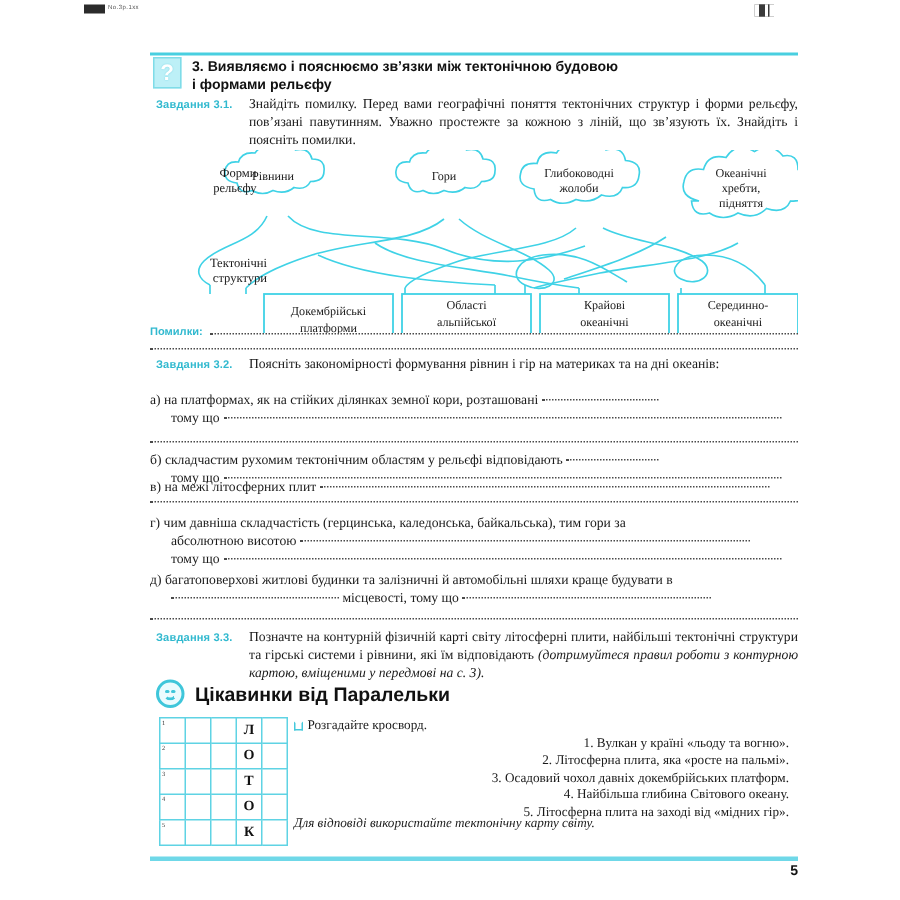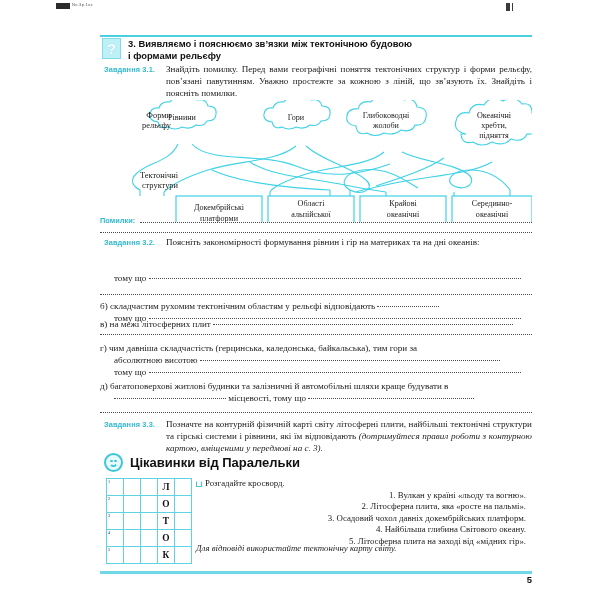--- a/index.html
+++ b/index.html
@@ -278,20 +278,25 @@
   <div class="pomylky-label">Помилки:</div>
   <div class="dotline" style="left:140px;top:222px;width:392px;"></div>
   <div class="dotline" style="left:100px;top:232px;width:432px;"></div>
 
   <div class="task-label" style="left:104px;top:238px;">Завдання 3.2.</div>
   <div class="body-text" style="left:166px;top:236px;width:366px;">
     <span>Поясніть закономірності формування рівнин і гір на материках та на</span>
     <span>дні океанів:</span>
   </div>
 
+  <div class="body-text" style="left:100px;top:260px;width:432px;">
+    <span>а)</span>
+    <span>на платформах, як на стійких ділянках земної кори, розташовані</span>
+    <span class="dots" style="width:78px;"></span>
+  </div>
   <div class="body-text" style="left:114px;top:272px;width:418px;">
     <span>тому що</span>
     <span class="dots" style="width:372px;"></span>
   </div>
   <div class="dotline" style="left:100px;top:294px;width:432px;"></div>
 
   <div class="body-text" style="left:100px;top:300px;width:432px;">
     <span>б)</span>
     <span>складчастим рухомим тектонічним областям у рельєфі відповідають</span>
     <span class="dots" style="width:62px;"></span>

